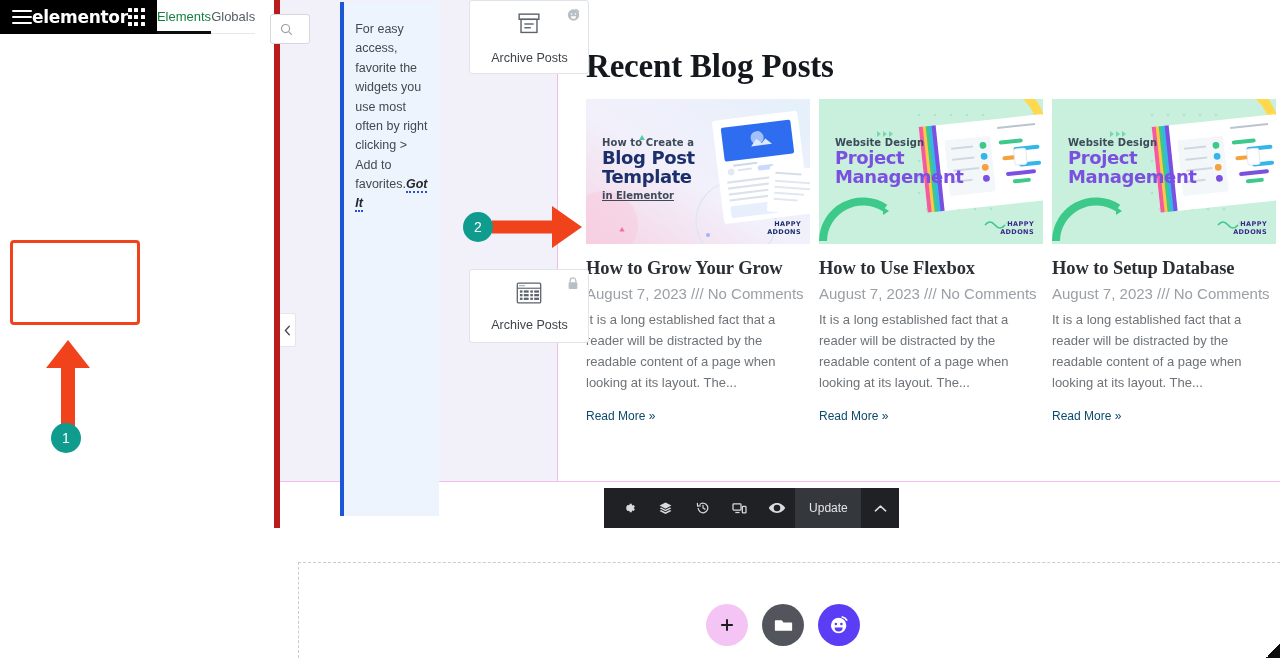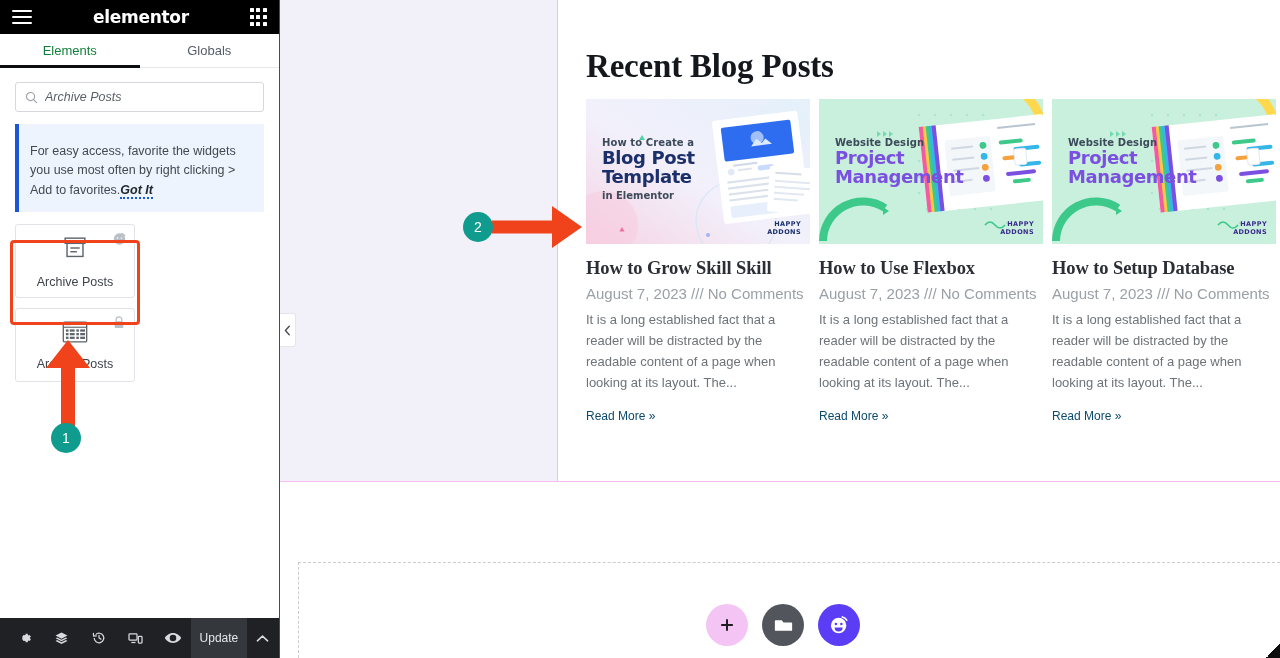--- a/index.html
+++ b/index.html
@@ -6,25 +6,25 @@
   html, body {
     width: 1280px; height: 658px;
     font-family: "Liberation Sans", sans-serif;
     background: #ffffff;
     overflow: hidden;
   }
   .app { position: relative; width: 1280px; height: 658px; display: flex; }
 
   
   .panel {
-    width: 280px; height: 658px;
+    width: 280px; height: 528px;
     background: #ffffff;
-    display: flex; flex-direction: column;
+    display: flex; 
     position: relative; z-index: 5;
-    border-right: 1px solid #b91c1c;
+    border-right: 6px solid #b91c1c;
   }
   .panel-header {
     height: 34px; background: #000000;
     display: flex; align-items: center; justify-content: space-between;
     padding: 0 12px; flex: 0 0 34px;
   }
   .hamburger { width: 20px; height: 15px; display: flex; flex-direction: column;
     justify-content: space-between; cursor: pointer; }
   .hamburger i { display: block; height: 2.4px; background: #ffffff; border-radius: 1px; }
   .brand {
@@ -112,21 +112,21 @@
   .posts-grid { display: flex; gap: 9px; margin-top: 14px; }
   .post { width: 224px; flex: 0 0 224px; }
 
   .thumb { width: 224px; height: 145px; position: relative; overflow: hidden; }
   .thumb-text { position: absolute; left: 16px; top: 38px; z-index: 4; }
   .t-small { font-size: 10px; font-weight: 700; color: #3c4a5a; letter-spacing: .1px;
     font-family: "DejaVu Sans", sans-serif; }
   .t-big { font-size: 18px; font-weight: 700; line-height: 1.06; letter-spacing: -.4px;
     font-family: "DejaVu Sans", sans-serif; }
   .t-sub { font-size: 10px; font-weight: 600; color: #3c4a5a; margin-top: 4px;
-    font-family: "DejaVu Sans", sans-serif; }
+    font-family: "DejaVu Sans", sans-serif; text-decoration: underline; }
   .ha-logo { position: absolute; right: 9px; bottom: 8px; z-index: 5;
     font-size: 6.5px; font-weight: 800; line-height: 1.15; text-align: right;
     font-family: "DejaVu Sans", sans-serif; letter-spacing: .4px; }
 
   .post-title {
     font-family: "Liberation Serif", serif; font-size: 18.5px; font-weight: 700;
     color: #2b2f35; margin-top: 14px; letter-spacing: -0.1px;
   }
   .post-meta { font-size: 15px; color: #9aa0a6; margin-top: 6px; }
   .post-exc { font-size: 13px; color: #6d7378; line-height: 1.62; margin-top: 7px; }
@@ -367,21 +367,21 @@
               <div class="t-small">How to Create a</div>
               <div class="t-big" style="color:#1b2f6b">Blog Post</div>
               <div class="t-big" style="color:#1b2f6b">Template</div>
               <div class="t-sub">in Elementor</div>
             </div>
             <div class="ha-logo">
               <span style="color:#1b2f6b">HAPPY</span><br>
               <span style="color:#1b2f6b">ADDONS</span>
             </div>
           </div>
-          <div class="post-title">How to Grow Skill Skill</div>
+          <div class="post-title">How to Grow Your Grow</div>
           <div class="post-meta">August 7, 2023 /// No Comments</div>
           <div class="post-exc">It is a long established fact that a reader will be distracted by the readable content of a page when looking at its layout. The...</div>
           <div class="read-more">Read More »</div>
         </div>
 
         <div class="post">
           <div class="thumb">
             <svg width="224" height="145" viewBox="0 0 224 145">
               <rect width="224" height="145" fill="#c8f0dd"></rect>
               <g fill="#a9e3cb" opacity=".85">

